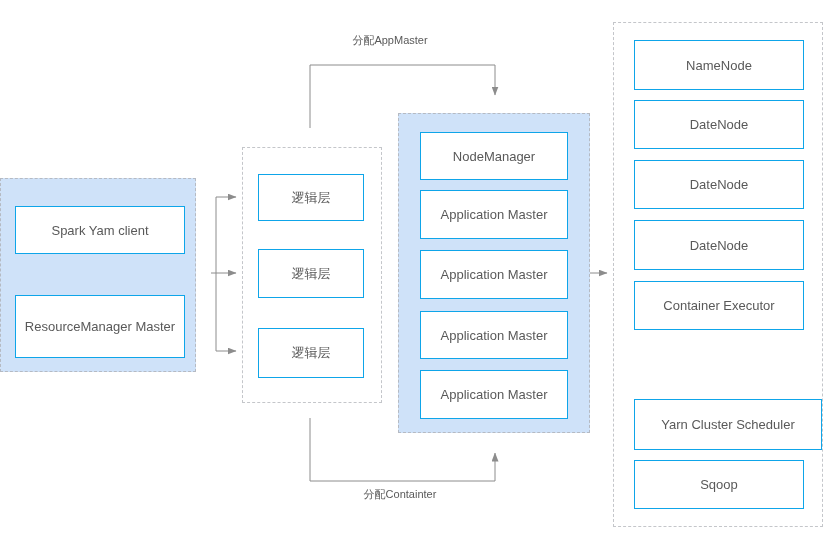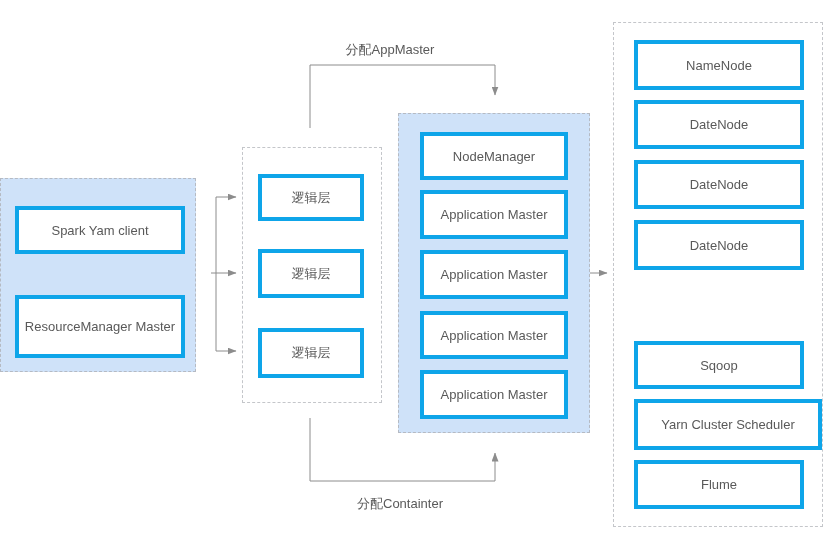--- a/index.html
+++ b/index.html
@@ -22,36 +22,35 @@
     background: #ffffff;
   }
   .group.blue {
     background: #cfe2f9;
     border-color: #b5bac3;
   }
   .node {
     position: absolute;
     box-sizing: border-box;
     background: #ffffff;
-    border: 4px solid #0ea5e9;
+    border: 1px solid #0ea5e9;
     color: #595959;
     font-size: 13px;
     display: flex;
     align-items: center;
     justify-content: center;
     text-align: center;
     white-space: nowrap;
   }
   .flow-label {
     position: absolute;
     color: #595959;
-    font-size: 13px;
+    font-size: 11px;
     text-align: center;
     white-space: nowrap;
-    margin-top: 8px;
   }
   #wires {
     position: absolute;
     left: 0;
     top: 0;
     pointer-events: none;
   }
 </style>
 </head>
 <body>
@@ -75,23 +74,23 @@
     <div class="node" style="left:21px;top:136px;width:148px;height:49px">Application Master</div>
     <div class="node" style="left:21px;top:197px;width:148px;height:48px">Application Master</div>
     <div class="node" style="left:21px;top:256px;width:148px;height:49px">Application Master</div>
   </div>
 
   <div class="group" style="left:613px;top:22px;width:210px;height:505px">
     <div class="node" style="left:20px;top:17px;width:170px;height:50px">NameNode</div>
     <div class="node" style="left:20px;top:77px;width:170px;height:49px">DateNode</div>
     <div class="node" style="left:20px;top:137px;width:170px;height:49px">DateNode</div>
     <div class="node" style="left:20px;top:197px;width:170px;height:50px">DateNode</div>
-    <div class="node" style="left:20px;top:318px;width:170px;height:48px">Sqoop</div>
+    <div class="node" style="left:20px;top:258px;width:170px;height:49px">Container Executor</div>
     <div class="node" style="left:20px;top:376px;width:188px;height:51px">Yarn Cluster Scheduler</div>
-    <div class="node" style="left:20px;top:437px;width:170px;height:49px">Flume</div>
+    <div class="node" style="left:20px;top:437px;width:170px;height:49px">Sqoop</div>
   </div>
 
   <div class="flow-label" style="left:305px;top:33px;width:170px">分配AppMaster</div>
   <div class="flow-label" style="left:310px;top:487px;width:180px">分配Containter</div>
 
   <svg id="wires" width="840" height="550" viewBox="0 0 840 550">
     <defs>
       <marker id="arrow" markerWidth="9" markerHeight="7" refX="8.5" refY="3.5" orient="auto" markerUnits="userSpaceOnUse">
         <path d="M0,0 L9,3.5 L0,7 Z" fill="#8c8c8c"></path>
       </marker>

